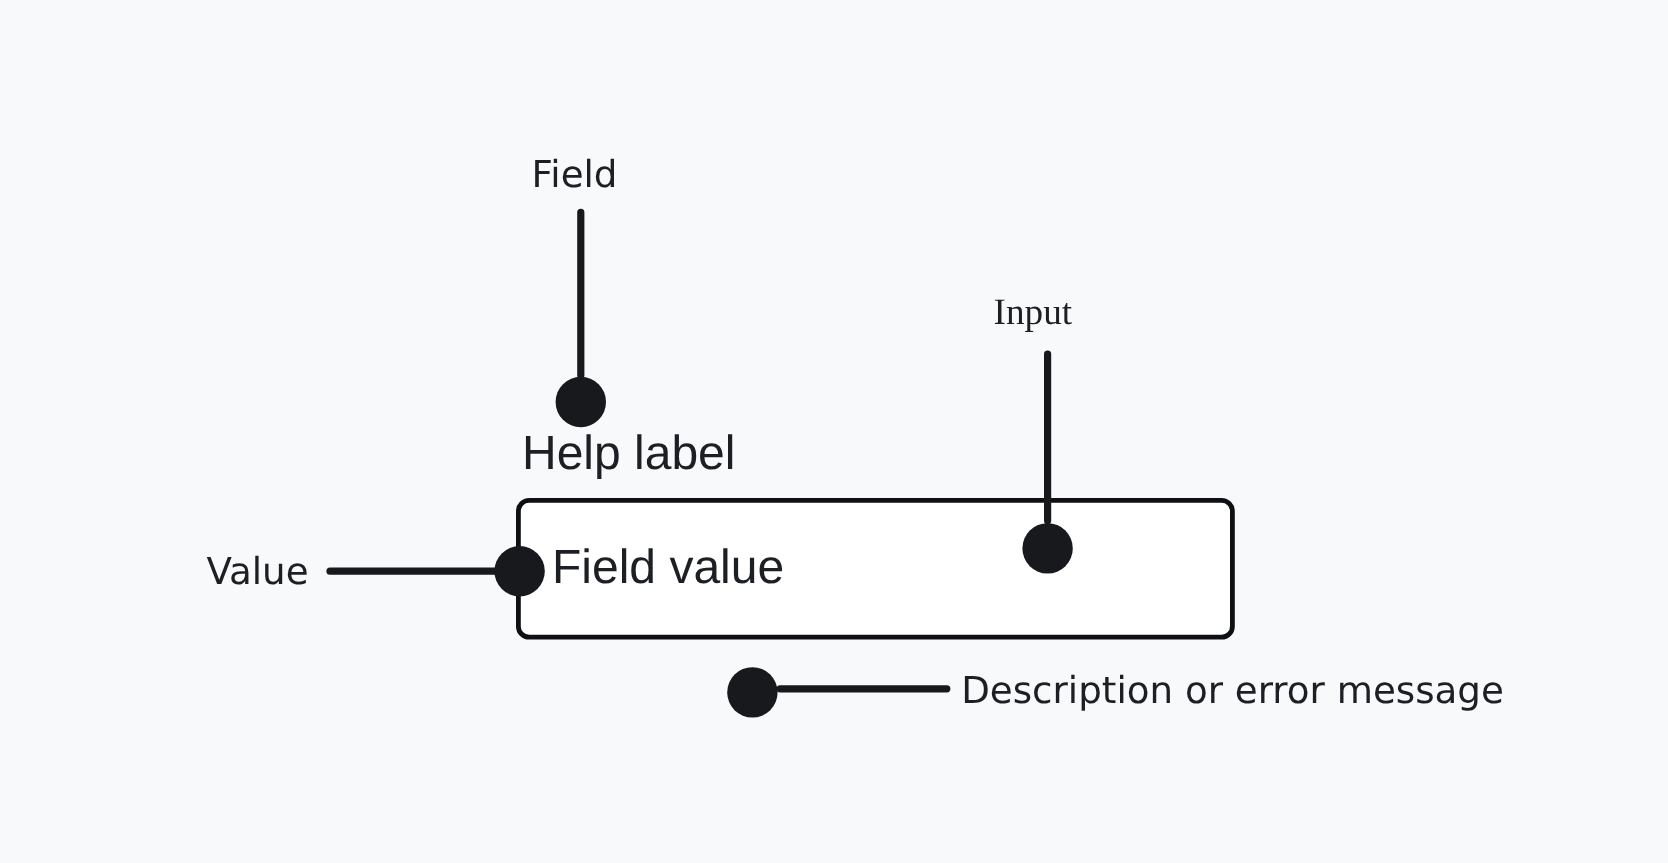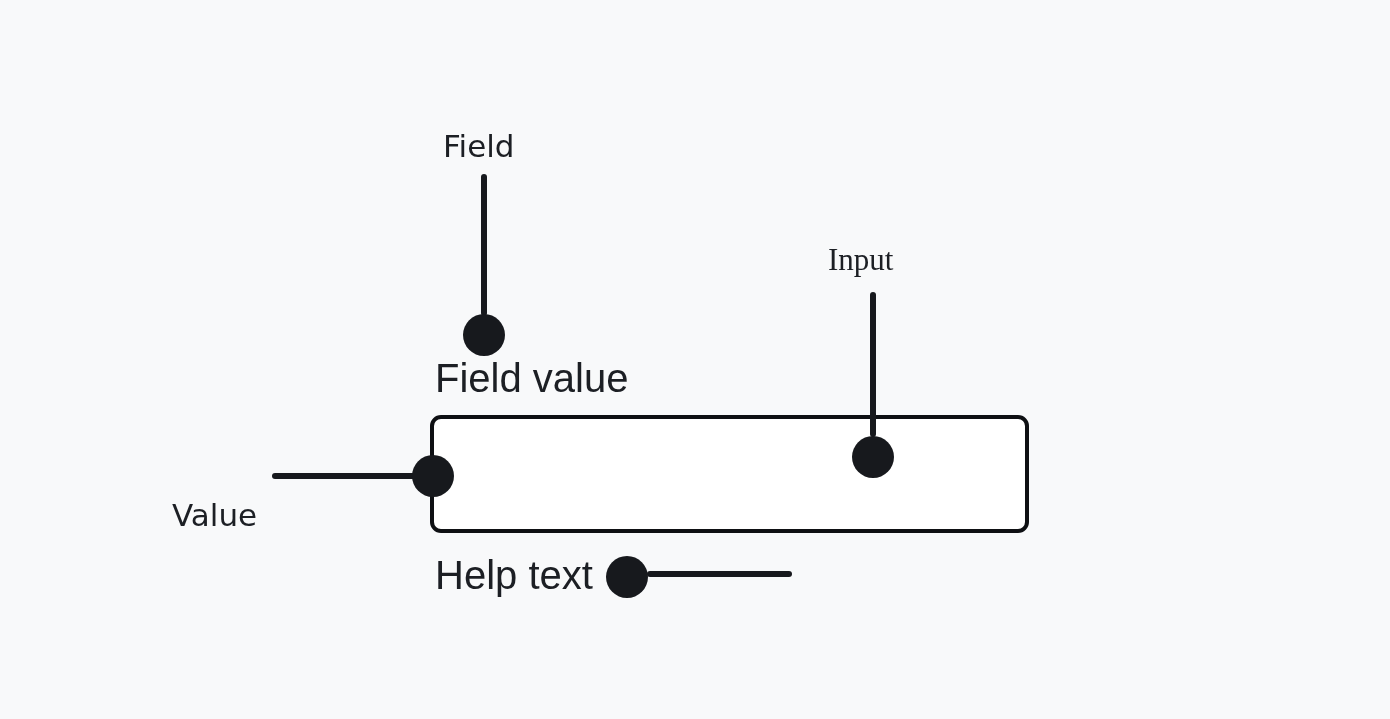--- a/index.html
+++ b/index.html
@@ -64,54 +64,55 @@
     border: 4.5px solid var(--box-border);
     border-radius: 11px;
   }
 
   
   #ann-label   { left: 443px; top: 128px; }
   #label-line  { left: 481px; top: 174px; width: 6px;  height: 142px; }
   #label-dot   { left: 463px; top: 314px; }
   #field-label { left: 435px; top: 355px; }
 
-  #ann-value   { left: 172px; top: 459px; margin-top: 38px; }
+  #ann-value   { left: 172px; top: 459px; }
   #value-line  { left: 272px; top: 473px; width: 146px; height: 6px; }
   #value-dot   { left: 412px; top: 455px; }
   #field-value { left: 460px; top: 450px; }
 
   #ann-input   { left: 828px; top: 241px; font-family: Liberation Serif, serif; }
   #input-line  { left: 870px; top: 292px; width: 6px; height: 145px; }
   #input-dot   { left: 852px; top: 436px; }
 
   #help-text   { left: 435px; top: 552px; }
   #help-dot    { left: 606px; top: 556px; }
   #help-line   { left: 647px; top: 571px; width: 145px; height: 6px; }
   #ann-help    { left: 801px; top: 558px; }
 </style>
 </head>
 <body>
 
 <div class="canvas">
 
   <div class="input-box"></div>
 
-  <div class="comp" id="field-label">Field value</div>
+  <div class="comp" id="field-label">Help label</div>
 
+  <div class="comp" id="field-value">Field value</div>
 
-  <div class="comp" id="help-text">Help text</div>
 
   <div class="ann" id="ann-label">Field</div>
   <div class="connector" id="label-line"></div>
   <div class="dot" id="label-dot"></div>
 
   <div class="ann" id="ann-value">Value</div>
   <div class="connector" id="value-line"></div>
   <div class="dot" id="value-dot"></div>
 
   <div class="ann" id="ann-input">Input</div>
   <div class="connector" id="input-line"></div>
   <div class="dot" id="input-dot"></div>
 
   <div class="dot" id="help-dot"></div>
   <div class="connector" id="help-line"></div>
+  <div class="ann" id="ann-help">Description or error message</div>
 
 </div>
 
 </body></html>

